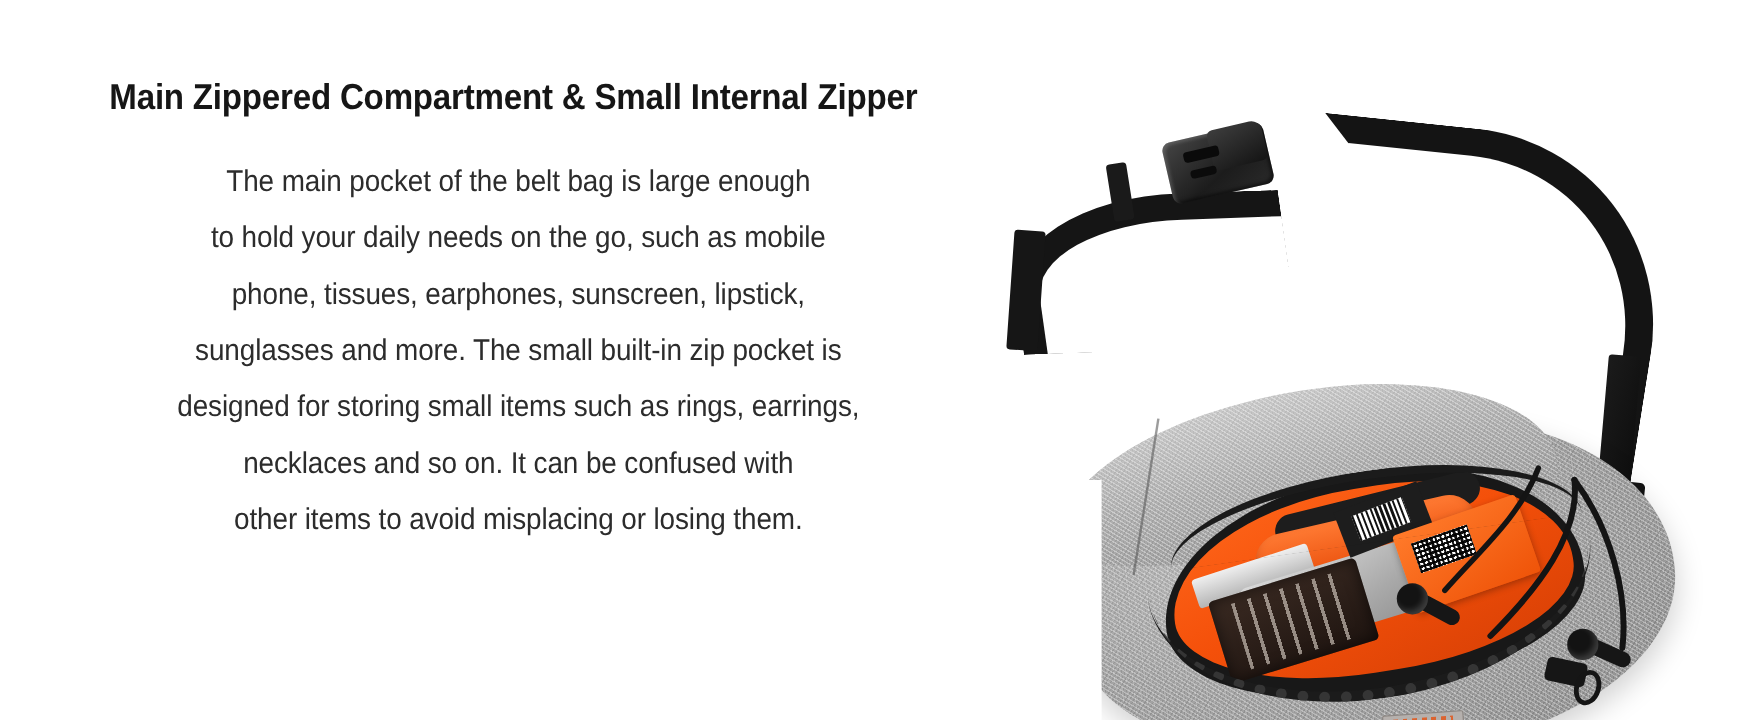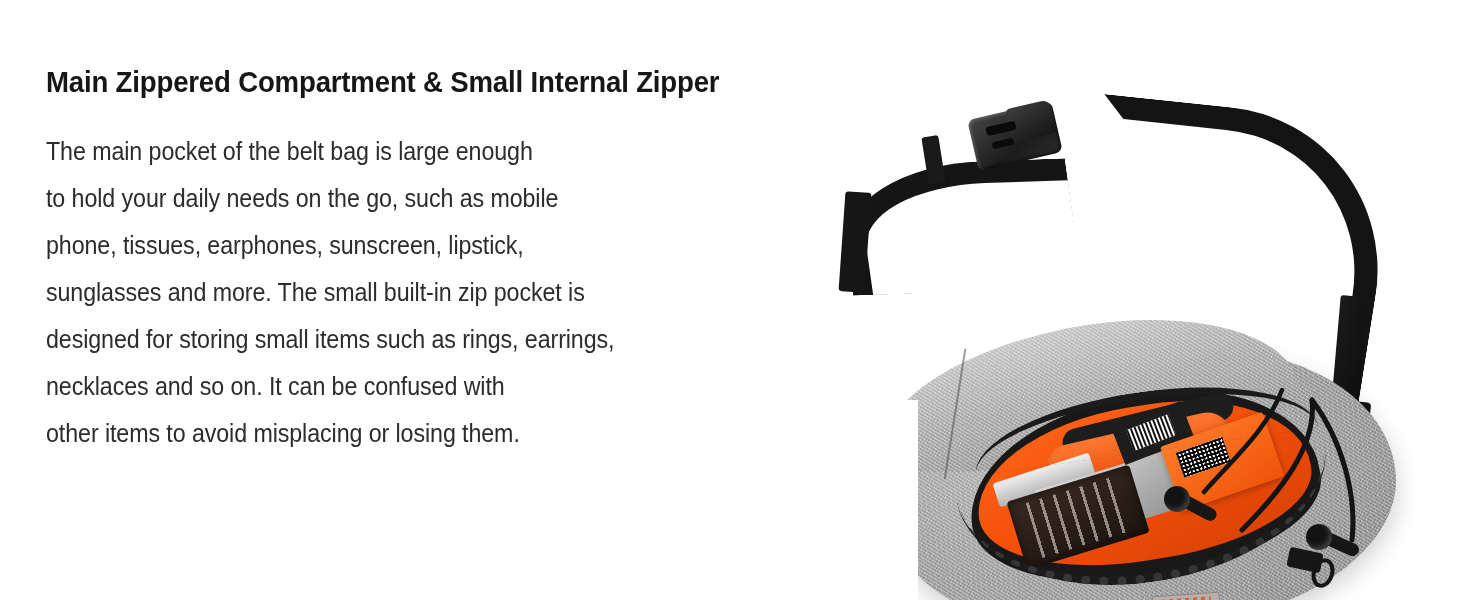--- a/index.html
+++ b/index.html
@@ -3,21 +3,21 @@
 <meta charset="utf-8">
 <style>
   * { margin:0; padding:0; box-sizing:border-box; }
   html,body { width:1464px; height:600px; }
   body {
     background:#ffffff;
     font-family:"Liberation Sans", sans-serif;
     overflow:hidden;
     position:relative;
   }
-  .banner { position:relative; width:1464px; height:460px; background:#fff; }
+  .banner { position:relative; width:1464px; height:460px; background:#fff;text-align:center; }
 
   
   .text-col { position:absolute; left:46px; top:62px; width:830px; }
   .headline {
     font-size:30px;
     font-weight:700;
     color:#161616;
     letter-spacing:-0.2px;
     transform:scaleX(0.92);
     transform-origin:left center;

